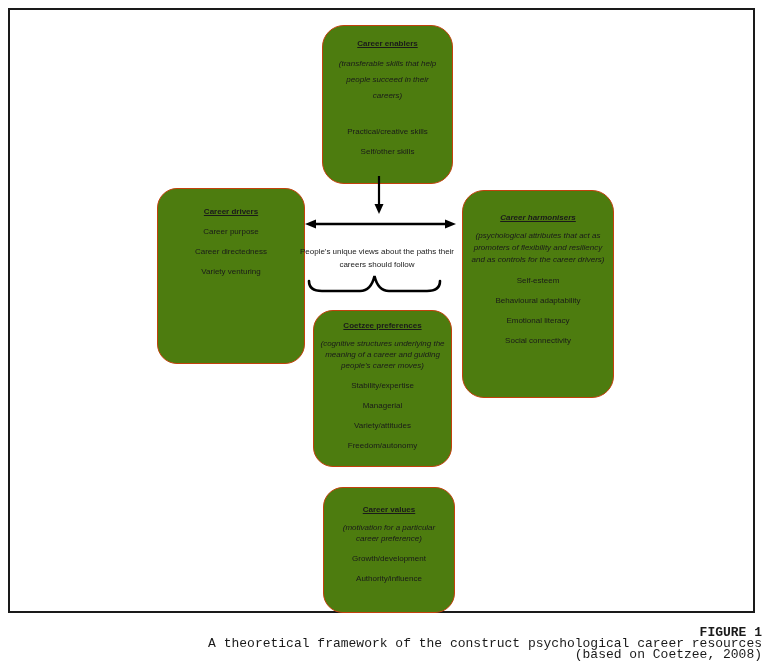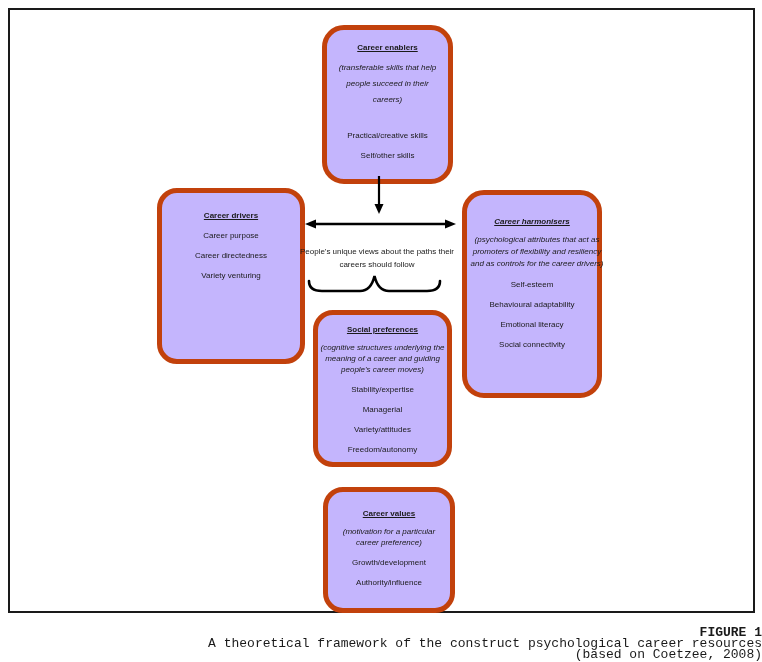--- a/index.html
+++ b/index.html
@@ -7,42 +7,42 @@
   body {
     width:762px; height:662px; position:relative; overflow:hidden;
     font-family:"Liberation Sans","DejaVu Sans",sans-serif;
     color:#1a1a1a;
   }
   .frame {
     position:absolute; left:8px; top:8px; width:747px; height:605px;
     border:2px solid #1a1a1a; background:#ffffff;
   }
   .box {
-    position:absolute; background:#c4b5fd;
-    border:5px solid #c2410c; border-radius:18px;
+    position:absolute; background:#4d7c0f;
+    border:1px solid #c2410c; border-radius:18px;
     text-align:center; font-size:8px; line-height:10px; color:#1a1a1a;
   }
   .box-title { font-weight:bold; text-decoration:underline; font-size:8px; }
   .box-desc  { font-style:italic; margin-left:auto; margin-right:auto; }
   .box-item  { margin-top:10px; }
 
   
   #box-enablers { left:312px; top:15px; width:131px; height:159px; border-radius:22px; }
   #box-enablers .box-title { margin-top:13px; }
   #box-enablers .box-desc  { margin-top:7px; line-height:16px; width:112px; }
   #box-enablers .box-items { margin-top:23px; }
 
   
   #box-drivers { left:147px; top:178px; width:148px; height:176px; border-radius:20px; }
   #box-drivers .box-title { margin-top:18px; }
   #box-drivers .box-desc  { margin-top:8px; line-height:10px; width:136px; }
   #box-drivers .box-items { margin-top:9px; }
 
   
-  #box-harmonisers { left:452px; top:180px; width:140px; height:208px; border-radius:22px; }
+  #box-harmonisers { left:452px; top:180px; width:152px; height:208px; border-radius:22px; }
   #box-harmonisers .box-title { margin-top:22px; font-style:italic; }
   #box-harmonisers .box-desc  { margin-top:7px; line-height:12px; width:140px; }
   #box-harmonisers .box-items { margin-top:5px; }
 
   
   #box-preferences { left:303px; top:300px; width:139px; height:157px; border-radius:20px; }
   #box-preferences .box-title { margin-top:10px; }
   #box-preferences .box-desc  { margin-top:7px; line-height:11px; width:126px; }
   #box-preferences .box-items { margin-top:7px; }
 
@@ -90,21 +90,21 @@
     <div class="box-desc">(psychological attributes that act as promoters of flexibility and resiliency and as controls for the career drivers)</div>
     <div class="box-items">
       <div class="box-item">Self-esteem</div>
       <div class="box-item">Behavioural adaptability</div>
       <div class="box-item">Emotional literacy</div>
       <div class="box-item">Social connectivity</div>
     </div>
   </div>
 
   <div class="box" id="box-preferences">
-    <div class="box-title">Social preferences</div>
+    <div class="box-title">Coetzee preferences</div>
     <div class="box-desc">(cognitive structures underlying the meaning of a career and guiding people's career moves)</div>
     <div class="box-items">
       <div class="box-item">Stability/expertise</div>
       <div class="box-item">Managerial</div>
       <div class="box-item">Variety/attitudes</div>
       <div class="box-item">Freedom/autonomy</div>
     </div>
   </div>
 
   <div class="box" id="box-values">

